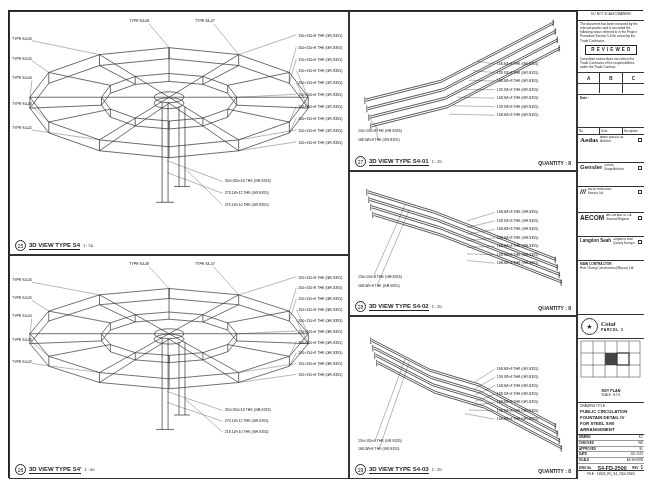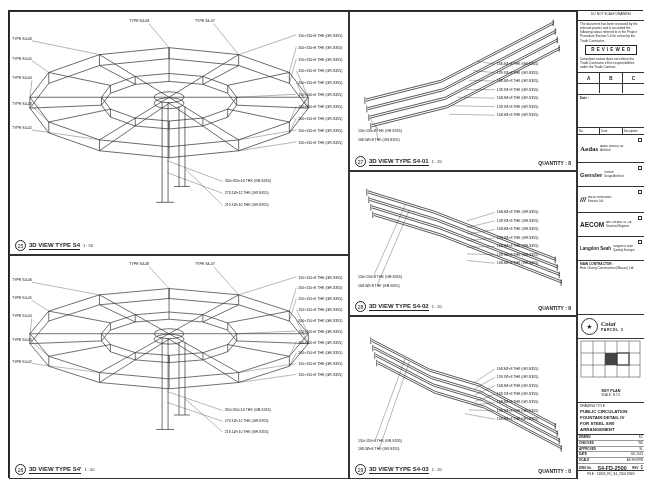--- a/index.html
+++ b/index.html
@@ -18,21 +18,21 @@
   .micro-c{font-size:3.2px;text-align:center;white-space:nowrap}
   .reviewed-stamp{border:1px solid #222;font-size:4.6px;font-weight:bold;text-align:center;margin:2px 5px;padding:1.5px 0;letter-spacing:0.4px}
   .st-row{display:flex;border-bottom:0.8px solid #333}
   .st-row:last-child{border-bottom:none}
   .st-cell{flex:1;border-right:0.8px solid #333;display:flex;align-items:center;justify-content:center;font-size:4.6px;font-weight:bold;height:10px}
   .st-cell:last-child{border-right:none}
   .st-empty{height:9px}
   .revgrid{position:absolute;left:0;right:0;bottom:0;display:flex;border-top:0.8px solid #333}
   .revgrid span{flex:1;border-right:0.8px solid #333;font-size:2.8px;padding:1px 1px;white-space:nowrap;overflow:hidden}
   .revgrid span:last-child{border-right:none}
-  .consultant{display:flex;align-items:center;gap:2px;padding:1px 2px}
+  .consultant{display:flex;align-items:flex-start;gap:2px;padding:1px 2px}
   .c-logo{font-weight:bold;flex:0 0 auto;white-space:nowrap}
   .c-lines{flex:1;font-size:2.7px;line-height:1.3;overflow:hidden;white-space:nowrap}
   .c-box{width:4px;height:4px;border:0.7px solid #333;flex:0 0 auto;align-self:flex-start;margin-top:2px}
   .seal-row{display:flex;align-items:center;gap:3px;padding:2px 3px}
   .seal-circle{width:17px;height:17px;border:1.4px solid #333;border-radius:50%;display:flex;align-items:center;justify-content:center;font-size:7px;flex:0 0 auto}
   .seal-t1{font-family:"Liberation Serif",serif;font-style:italic;font-weight:bold;font-size:6.5px;line-height:1}
   .seal-t2{font-size:3.6px;letter-spacing:0.6px;font-weight:bold}
   .tb-title-lines{font-size:4.4px;font-weight:bold;line-height:1.35;margin-top:1px}
   .meta-row{display:flex;justify-content:space-between;font-size:3px;line-height:1.6;border-bottom:0.4px solid #999;padding:0 1px}
   .meta-row b{font-weight:bold}

